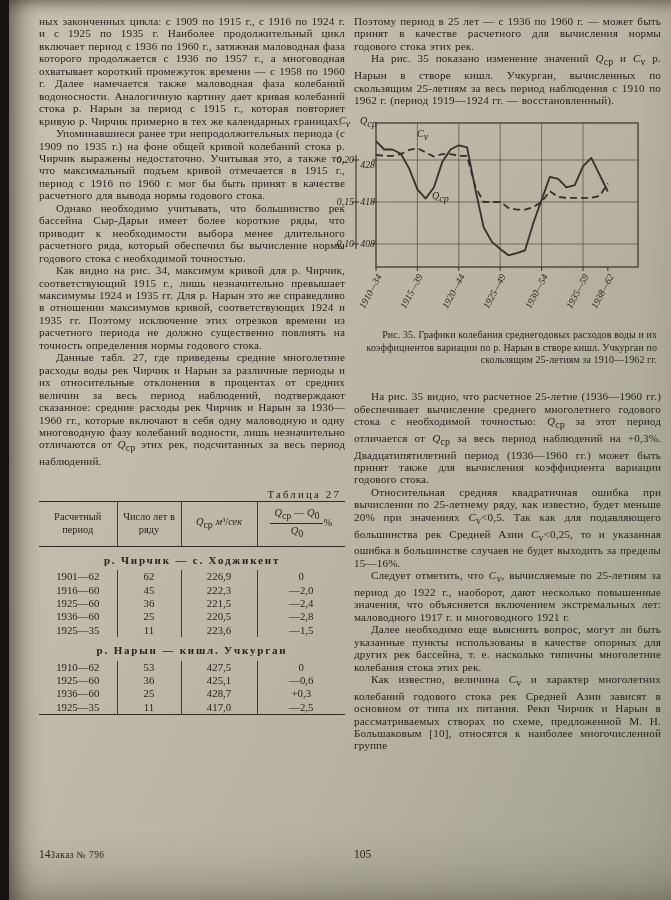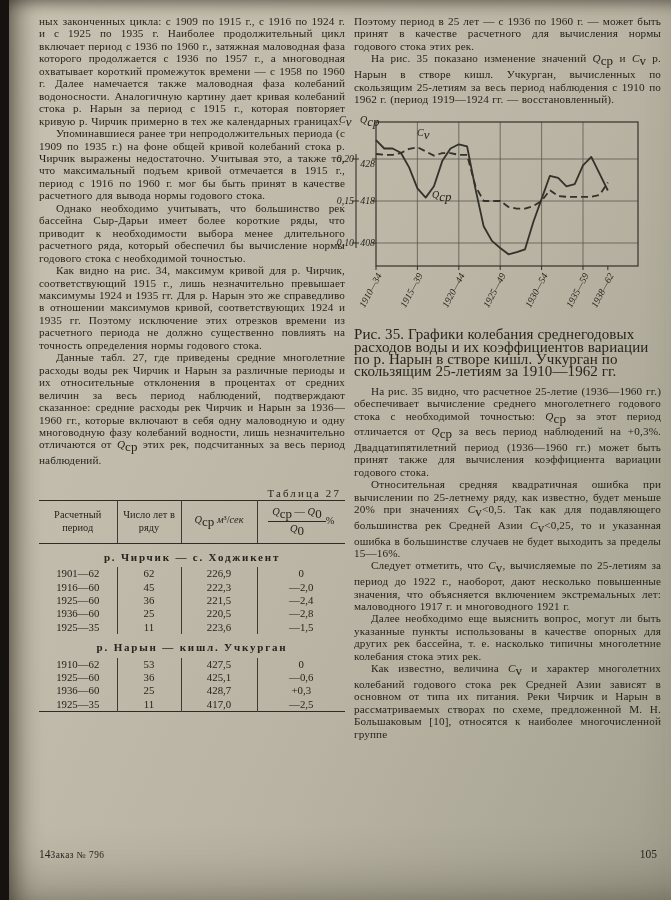--- a/index.html
+++ b/index.html
@@ -17,21 +17,21 @@
       inset 0 12px 16px -10px rgba(30,22,14,.55),
       inset 0 -40px 60px -35px rgba(52,48,34,.45),
       inset -6px 0 14px -9px rgba(255,255,240,.35);
   }
   .col{position:absolute;top:15px;}
   .col-left{left:30px;width:306px;}
   .col-right{left:345px;width:307px;}
   p{margin:0;text-indent:17px;font-size:11.2px;line-height:12.45px;text-align:justify;
     letter-spacing:.12px;word-spacing:.6px;}
   p.cont{text-indent:0;}
-  sub{font-size:13px;}
+  sub{font-size:10px;}
   
   .table-label{margin-top:20px;margin-bottom:1px;text-align:right;font-size:10.8px;letter-spacing:2.2px;padding-right:4px;}
   table.t27{width:100%;border-collapse:collapse;font-size:10.8px;
     border-top:1.7px solid #2e2c25;border-bottom:1.3px solid #2e2c25;}
   table.t27 th{font-weight:normal;border-bottom:1.7px solid #2e2c25;padding:5px 2px;font-size:10.4px;line-height:12.5px;vertical-align:middle;text-align:center;}
   table.t27 td{padding:0 2px;line-height:13.4px;text-align:center;}
   .vline{border-left:1px solid #3c3a31;}
   tr.sec-title td{padding:7px 0 3px;letter-spacing:1.8px;font-size:11px;font-weight:bold;}
   .col4wrap{display:flex;align-items:center;justify-content:center;gap:0;}
   .frac{display:inline-block;vertical-align:middle;font-size:10.4px;}
@@ -41,25 +41,25 @@
   .figure{position:relative;width:322px;height:212px;margin:9px 0 0 -17px;}
   .figure svg{position:absolute;left:0;top:0;}
   .fh{position:absolute;top:0;font-size:10px;font-style:italic;}
   .fh-cv{left:2px;} .fh-q{left:23px;}
   .ytick{position:absolute;font-size:9.8px;font-style:italic;text-align:right;line-height:11px;}
   .cvv{left:-2px;width:19px;} .qv{left:23px;width:15px;}
   .xlab{position:absolute;top:157px;font-size:9.6px;font-style:italic;white-space:nowrap;
     transform-origin:0 0;transform:rotate(-62deg) translate(-100%,0);}
   .plab{position:absolute;font-size:10px;font-style:italic;}
   .plab-cv{left:80px;top:13px;} .plab-q{left:95px;top:75px;}
-  .caption{margin:2px 4px 7px 0;text-align:left;font-size:15px;line-height:12.3px;letter-spacing:.1px;}
+  .caption{margin:2px 4px 24px 0;text-align:right;font-size:10px;line-height:12.3px;letter-spacing:.1px;}
   
   .footer{position:absolute;left:30px;top:848px;font-size:11.5px;}
   .footer .orderno{font-size:9.3px;letter-spacing:.5px;}
-  .pagenum{position:absolute;left:345px;width:303px;top:848px;text-align:right;font-size:11.5px;}
+  .pagenum{position:absolute;left:345px;width:303px;top:848px;text-align:left;font-size:11.5px;}
 </style>
 </head>
 <body>
 
 <div class="page">
 
   <div class="col col-left">
     <p class="cont">ных законченных цикла: с 1909 по 1915 г., с 1916 по 1924 г. и с 1925 по 1935 г. Наиболее продолжительный цикл включает период с 1936 по 1960 г., затяжная маловодная фаза которого продолжается с 1936 по 1957 г., а многоводная охватывает короткий промежуток времени — с 1958 по 1960 г. Далее намечается также маловодная фаза колебаний водоносности. Аналогичную картину дает кривая колебаний стока р. Нарын за период с 1915 г., которая повторяет кривую р. Чирчик примерно в тех же календарных границах.</p>
     <p>Упоминавшиеся ранее три непродолжительных периода (с 1909 по 1935 г.) на фоне общей кривой колебаний стока р. Чирчик выражены недостаточно. Учитывая это, а также то, что максимальный подъем кривой отмечается в 1915 г., период с 1916 по 1960 г. мог бы быть принят в качестве расчетного для вывода нормы годового стока.</p>
     <p>Однако необходимо учитывать, что большинство рек бассейна Сыр-Дарьи имеет более короткие ряды, что приводит к необходимости выбора менее длительного расчетного ряда, который обеспечил бы вычисление нормы годового стока с необходимой точностью.</p>

